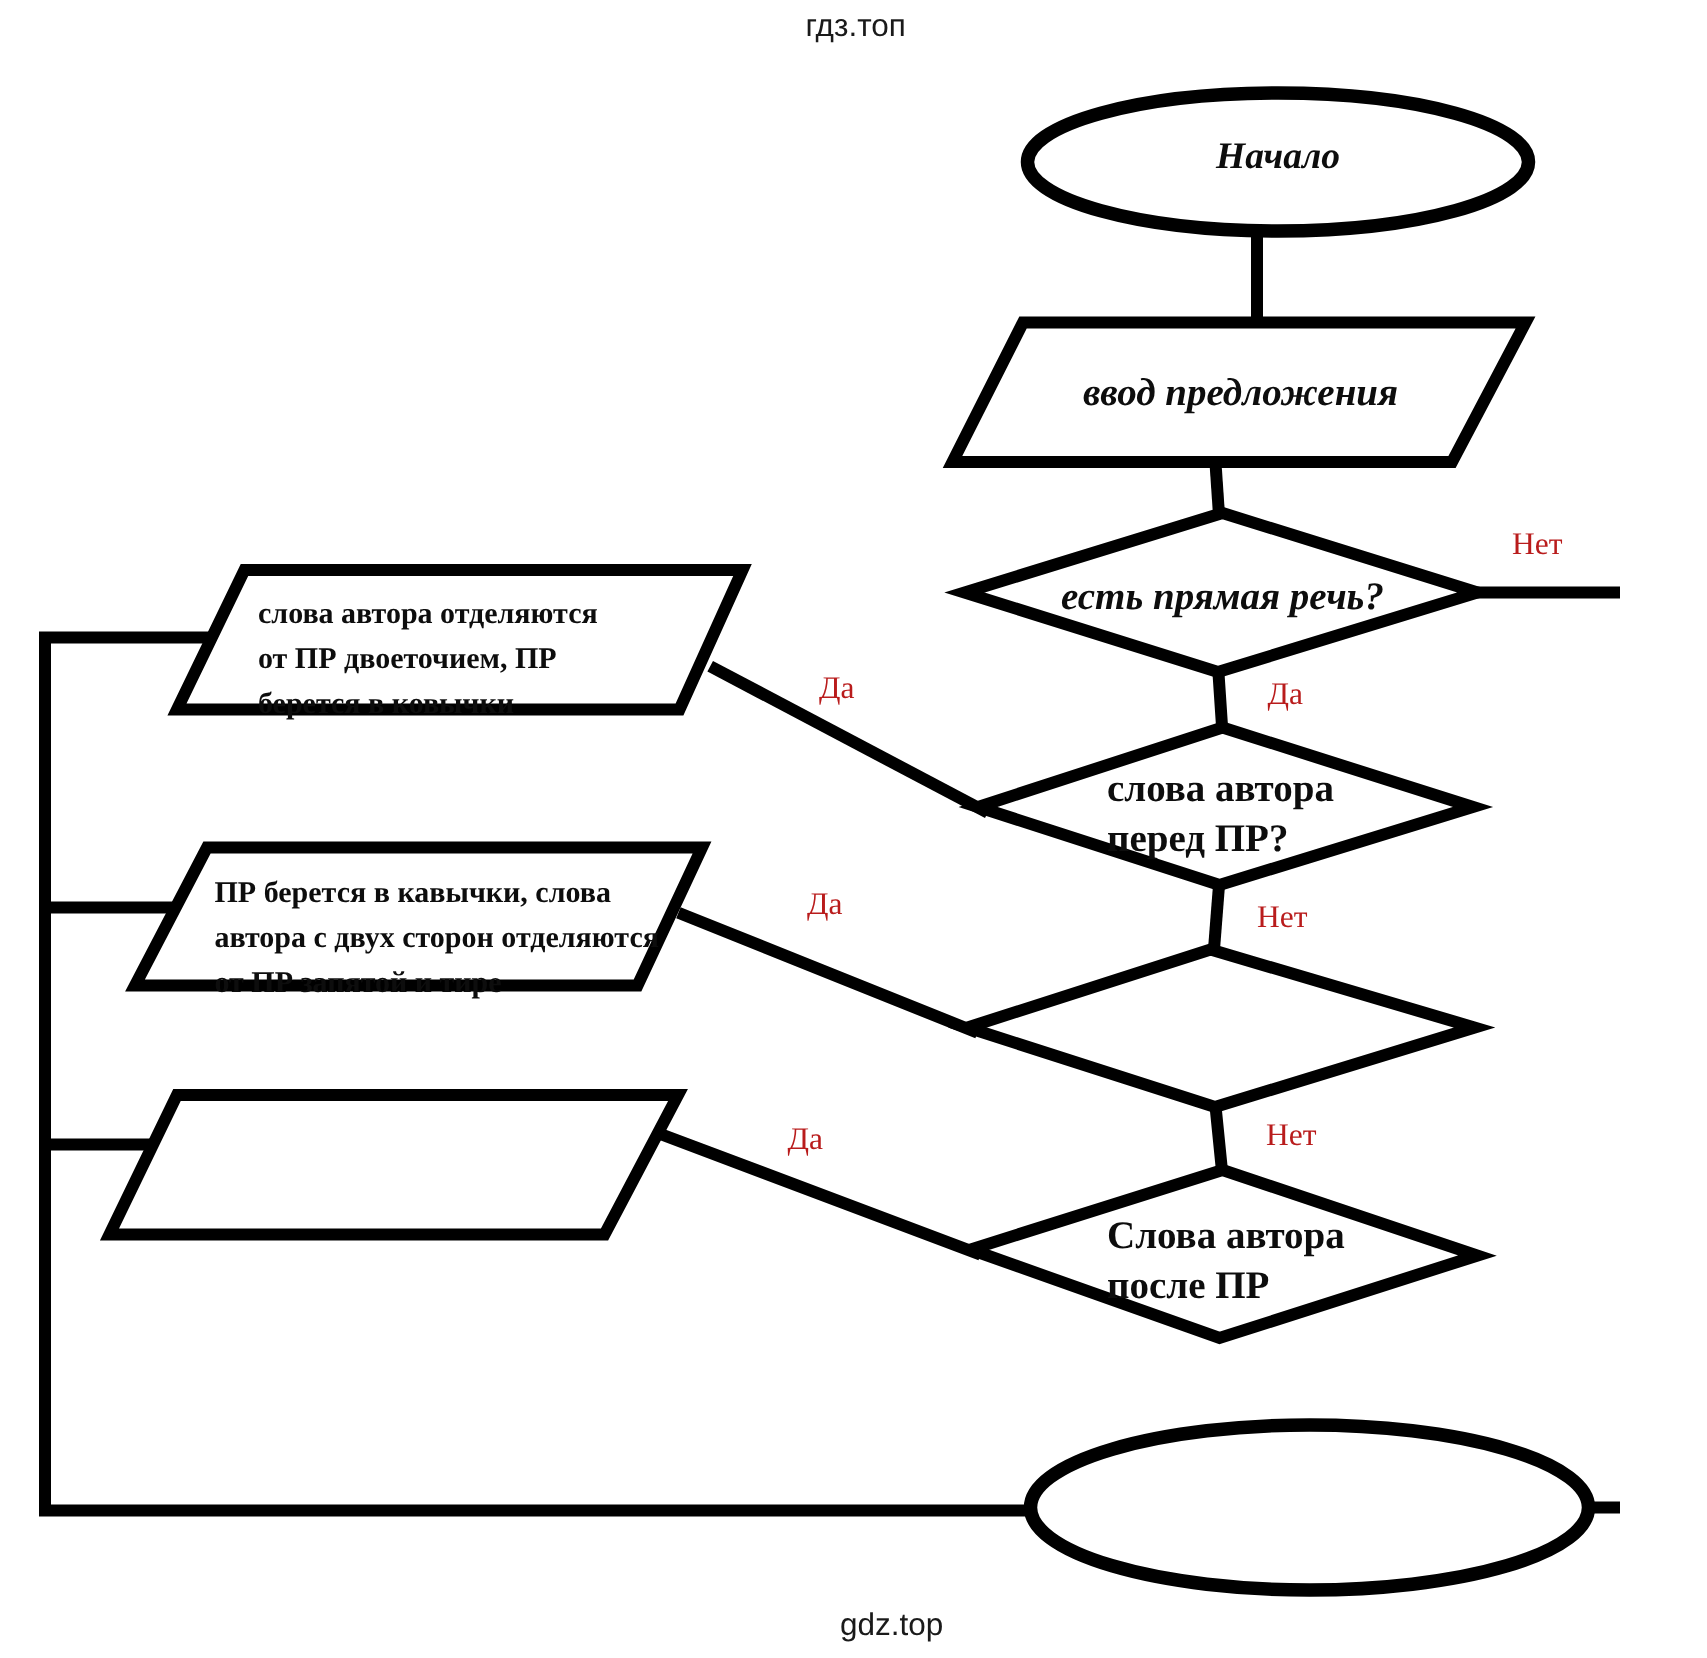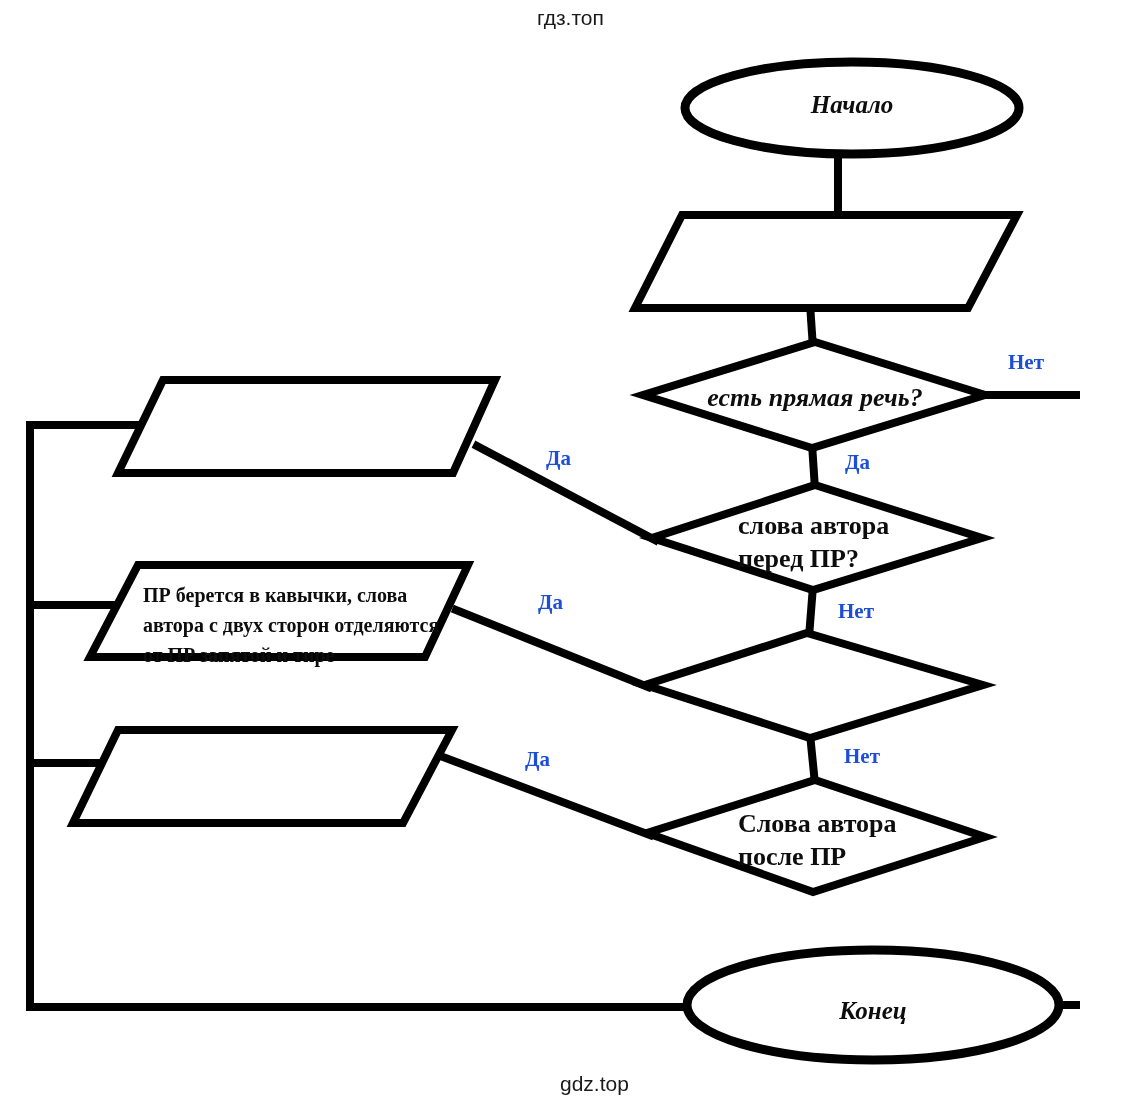--- a/index.html
+++ b/index.html
@@ -22,22 +22,22 @@
     font-weight: bold;
     white-space: pre-line;
     line-height: 1.25;
   }
   .center { text-align: center; font-style: italic; }
   .node-big { font-size: 26px; }
   .node-title { font-size: 25px; }
   .node-small { font-size: 20px; line-height: 30px; }
   .edge-label {
     position: absolute;
-    color: #1d4ed8;
-    font-weight: bold;
+    color: #b91c1c;
+    font-weight: normal;
     font-size: 21px;
     white-space: nowrap;
   }
   .watermark {
     position: absolute;
     font-family: "Liberation Sans", "DejaVu Sans", sans-serif;
     font-size: 21px;
     color: #1a1a1a;
     white-space: nowrap;
   }
@@ -75,37 +75,40 @@
       <polygon class="shape" points="118,730 452,730 403,823 73,823"></polygon>
       <ellipse class="shape oval" cx="873" cy="1005" rx="186" ry="55"></ellipse>
     </g>
   </svg>
 
   <div class="watermark" style="left:537px; top:6px;">гдз.топ</div>
   <div class="watermark" style="left:560px; top:1072px;">gdz.top</div>
 
   <div class="node-text node-title center" style="left:687px; top:89px; width:330px;">Начало</div>
 
+  <div class="node-text node-big center" style="left:662px; top:246px; width:330px;">ввод предложения</div>
 
   <div class="node-text node-big center" style="left:650px; top:382px; width:330px;">есть прямая речь?</div>
 
   <div class="node-text node-big" style="left:738px; top:510px;">слова автора
 перед ПР?</div>
 
 
   <div class="node-text node-big" style="left:738px; top:808px;">Слова автора
 после ПР</div>
 
+  <div class="node-text node-small" style="left:172px; top:394px;">слова автора отделяются
+от ПР двоеточием, ПР
+берется в ковычки</div>
 
   <div class="node-text node-small" style="left:143px; top:580px;">ПР берется в кавычки, слова
 автора с двух сторон отделяются
 от ПР запятой и тире</div>
 
 
-  <div class="node-text node-title center" style="left:688px; top:995px; width:370px;">Конец</div>
 
   <div class="edge-label" style="left:1008px; top:350px;">Нет</div>
   <div class="edge-label" style="left:845px; top:450px;">Да</div>
   <div class="edge-label" style="left:546px; top:446px;">Да</div>
   <div class="edge-label" style="left:838px; top:599px;">Нет</div>
   <div class="edge-label" style="left:538px; top:590px;">Да</div>
   <div class="edge-label" style="left:844px; top:744px;">Нет</div>
   <div class="edge-label" style="left:525px; top:747px;">Да</div>
 
 </div>

